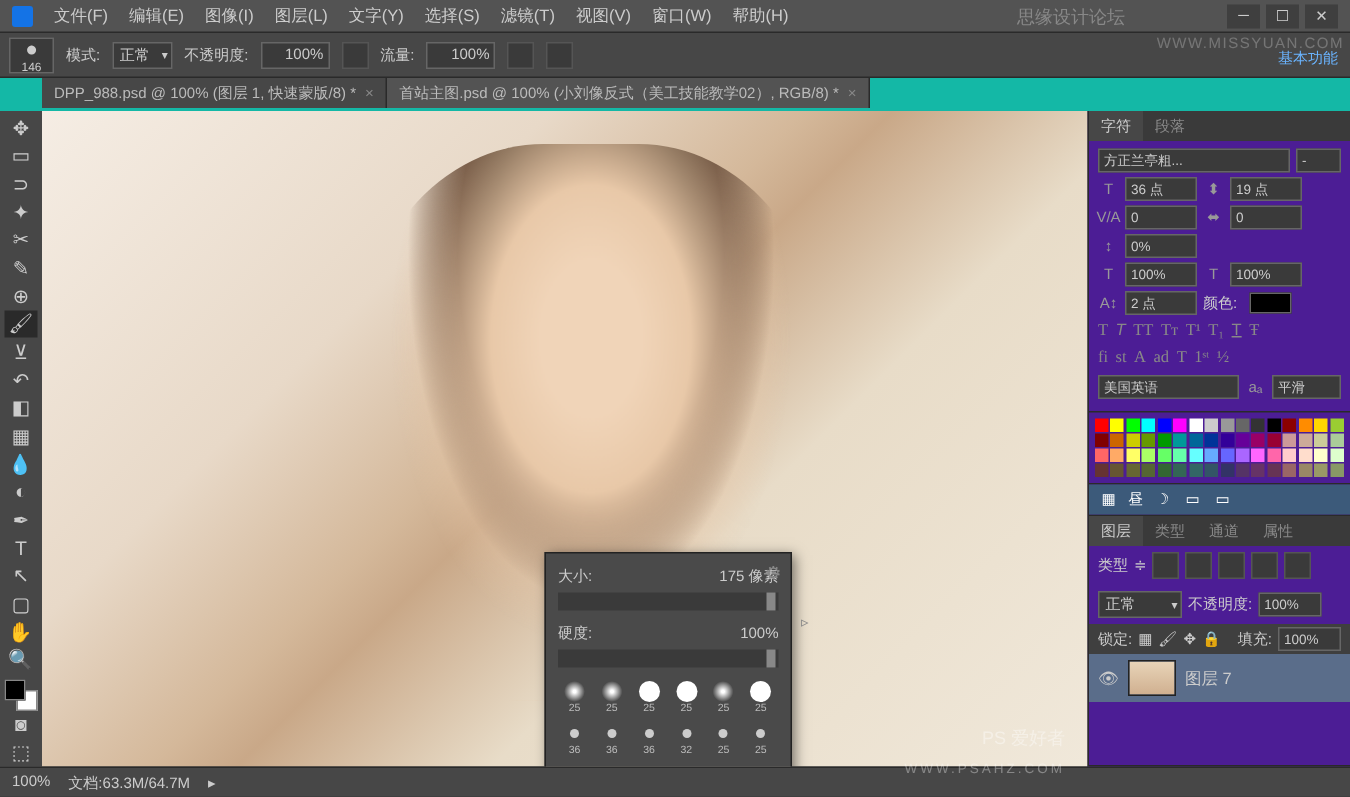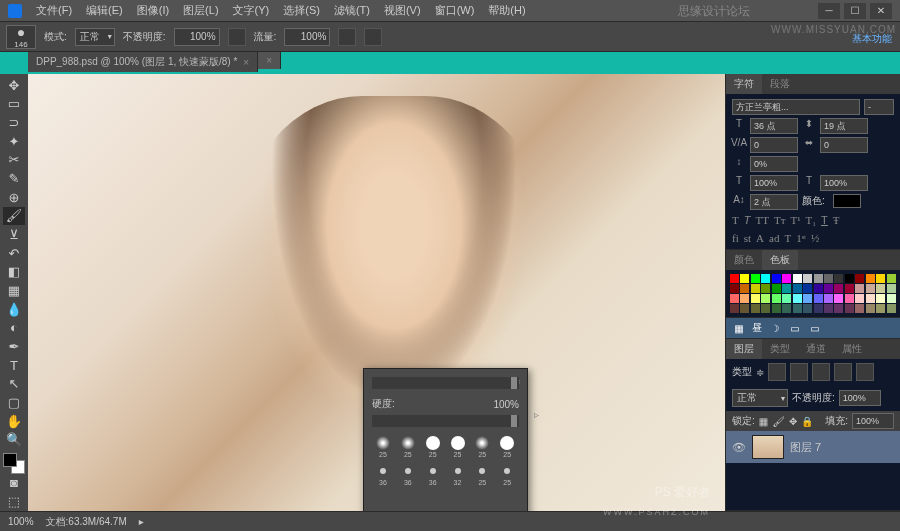--- a/index.html
+++ b/index.html
@@ -37,27 +37,27 @@
 .bp-slider{height:12px;background:#3a3a3a;position:relative;margin-bottom:8px}
 .bp-slider::after{content:"";position:absolute;right:2px;top:0;width:6px;height:12px;background:#888}
 .bp-grid{display:grid;grid-template-columns:repeat(6,1fr);gap:2px;margin-top:6px;max-height:112px;overflow:hidden}
 .bp-brush{width:22px;height:26px;display:flex;flex-direction:column;align-items:center;font-size:7px;color:#bbb}
 .bp-brush .sw{width:18px;height:16px;display:flex;align-items:center;justify-content:center}
 .bp-brush .soft{width:14px;height:14px;background:radial-gradient(circle,#fff 10%,transparent 70%);border-radius:50%}
 .bp-brush .hard{width:14px;height:14px;background:#fff;border-radius:50%}
 .bp-brush .sm{width:6px;height:6px;background:#ccc;border-radius:50%}
 .bp-gear{position:absolute;top:6px;right:6px;font-size:12px;color:#888}
 .bp-arrow{position:absolute;top:40px;right:-12px;color:#888;font-size:10px}
-.right{width:175px;background:#0f172a;display:flex;flex-direction:column;border-left:1px solid #2a2a2a}
+.right{width:175px;background:#4c1d95;display:flex;flex-direction:column;border-left:1px solid #2a2a2a}
 .panel{border-bottom:1px solid #2a2a2a}
 .panel-tabs{display:flex;background:#3a3a3a;font-size:10px}
 .panel-tab{padding:3px 8px;color:#888}
 .panel-tab.active{background:#474747;color:#ccc}
 .panel-body{padding:5px 6px;font-size:10px}
-.char-row{display:flex;gap:4px;margin-bottom:3px}
+.char-row{display:flex;align-items:center;gap:4px;margin-bottom:3px}
 .char-drop{background:#3a3a3a;border:1px solid #666;height:16px;flex:1;padding:0 3px;display:flex;align-items:center;font-size:9px}
 .char-num{background:#3a3a3a;border:1px solid #666;height:16px;width:48px;padding:0 3px;display:flex;align-items:center;font-size:9px}
 .char-ico{width:14px;display:flex;justify-content:center;color:#999;font-size:10px}
 .type-btns{display:flex;gap:5px;margin-top:4px;color:#888;font-size:11px}
 .type-btns span{font-family:serif}
 .swatch-panel{padding:4px}
 .swatch-grid{display:grid;grid-template-columns:repeat(16,1fr);gap:1px}
 .swatch{width:9px;height:9px}
 .history-bar{background:#3c5a7a;padding:3px 6px;display:flex;gap:6px;font-size:10px;color:#fff;align-items:center}
 .history-bar .ico{width:14px;height:14px;display:flex;align-items:center;justify-content:center}
@@ -113,20 +113,21 @@
 </div>
 <span class="basic-fn">基本功能</span>
 <span class="watermark">WWW.MISSYUAN.COM</span>
 
 <div class="tabbar">
   <div class="tab">
       <span>DPP_988.psd @ 100% (图层 1, 快速蒙版/8) *</span>
       <span class="close-x">×</span>
     </div>
   <div class="tab active">
+      <span>首站主图.psd @ 100% (小刘像反式（美工技能教学02）, RGB/8) *</span>
       <span class="close-x">×</span>
     </div>
 </div>
 
 <div class="main">
   <div class="toolbox">
     <div class="tool">✥</div>
     <div class="tool">▭</div>
     <div class="tool">⊃</div>
     <div class="tool">✦</div>
@@ -152,20 +153,24 @@
       </div>
     <div class="tool">◙</div>
     <div class="tool">⬚</div>
   </div>
 
   <div class="canvas">
     <div class="photo"></div>
     <div class="brush-popup">
       <span class="bp-gear">⚙</span>
       <span class="bp-arrow">▹</span>
+      <div class="bp-row">
+          <span class="bp-label">大小:</span>
+          <span class="bp-val">175 像素</span>
+        </div>
       <div class="bp-slider"></div>
       <div class="bp-row">
           <span class="bp-label">硬度:</span>
           <span class="bp-val">100%</span>
         </div>
       <div class="bp-slider"></div>
       <div class="bp-grid" id="brush-grid">
           <div class="bp-brush">
             <div class="sw">
               <div class="soft"></div>
@@ -311,28 +316,29 @@
           </div>
         <div class="type-btns" style="margin-top:6px">
             <span>fi</span>
             <span>st</span>
             <span>A</span>
             <span>ad</span>
             <span>T</span>
             <span>1ˢᵗ</span>
             <span>½</span>
           </div>
+        <div class="char-row" style="margin-top:6px">
+            <div class="char-drop">美国英语</div>
+            <span class="char-ico">aₐ</span>
+            <div class="char-drop" style="flex:0 0 46px">平滑</div>
+          </div>
       </div>
     </div>
 
     <div class="panel">
-      <div class="panel-tabs">
-        <span class="panel-tab">颜色</span>
-        <span class="panel-tab active">色板</span>
-      </div>
       <div class="swatch-panel">
           <div class="swatch-grid" id="swatch-grid">
             <div class="swatch" style="background: rgb(255, 0, 0);"></div>
             <div class="swatch" style="background: rgb(255, 255, 0);"></div>
             <div class="swatch" style="background: rgb(0, 255, 0);"></div>
             <div class="swatch" style="background: rgb(0, 255, 255);"></div>
             <div class="swatch" style="background: rgb(0, 0, 255);"></div>
             <div class="swatch" style="background: rgb(255, 0, 255);"></div>
             <div class="swatch" style="background: rgb(255, 255, 255);"></div>
             <div class="swatch" style="background: rgb(204, 204, 204);"></div>

